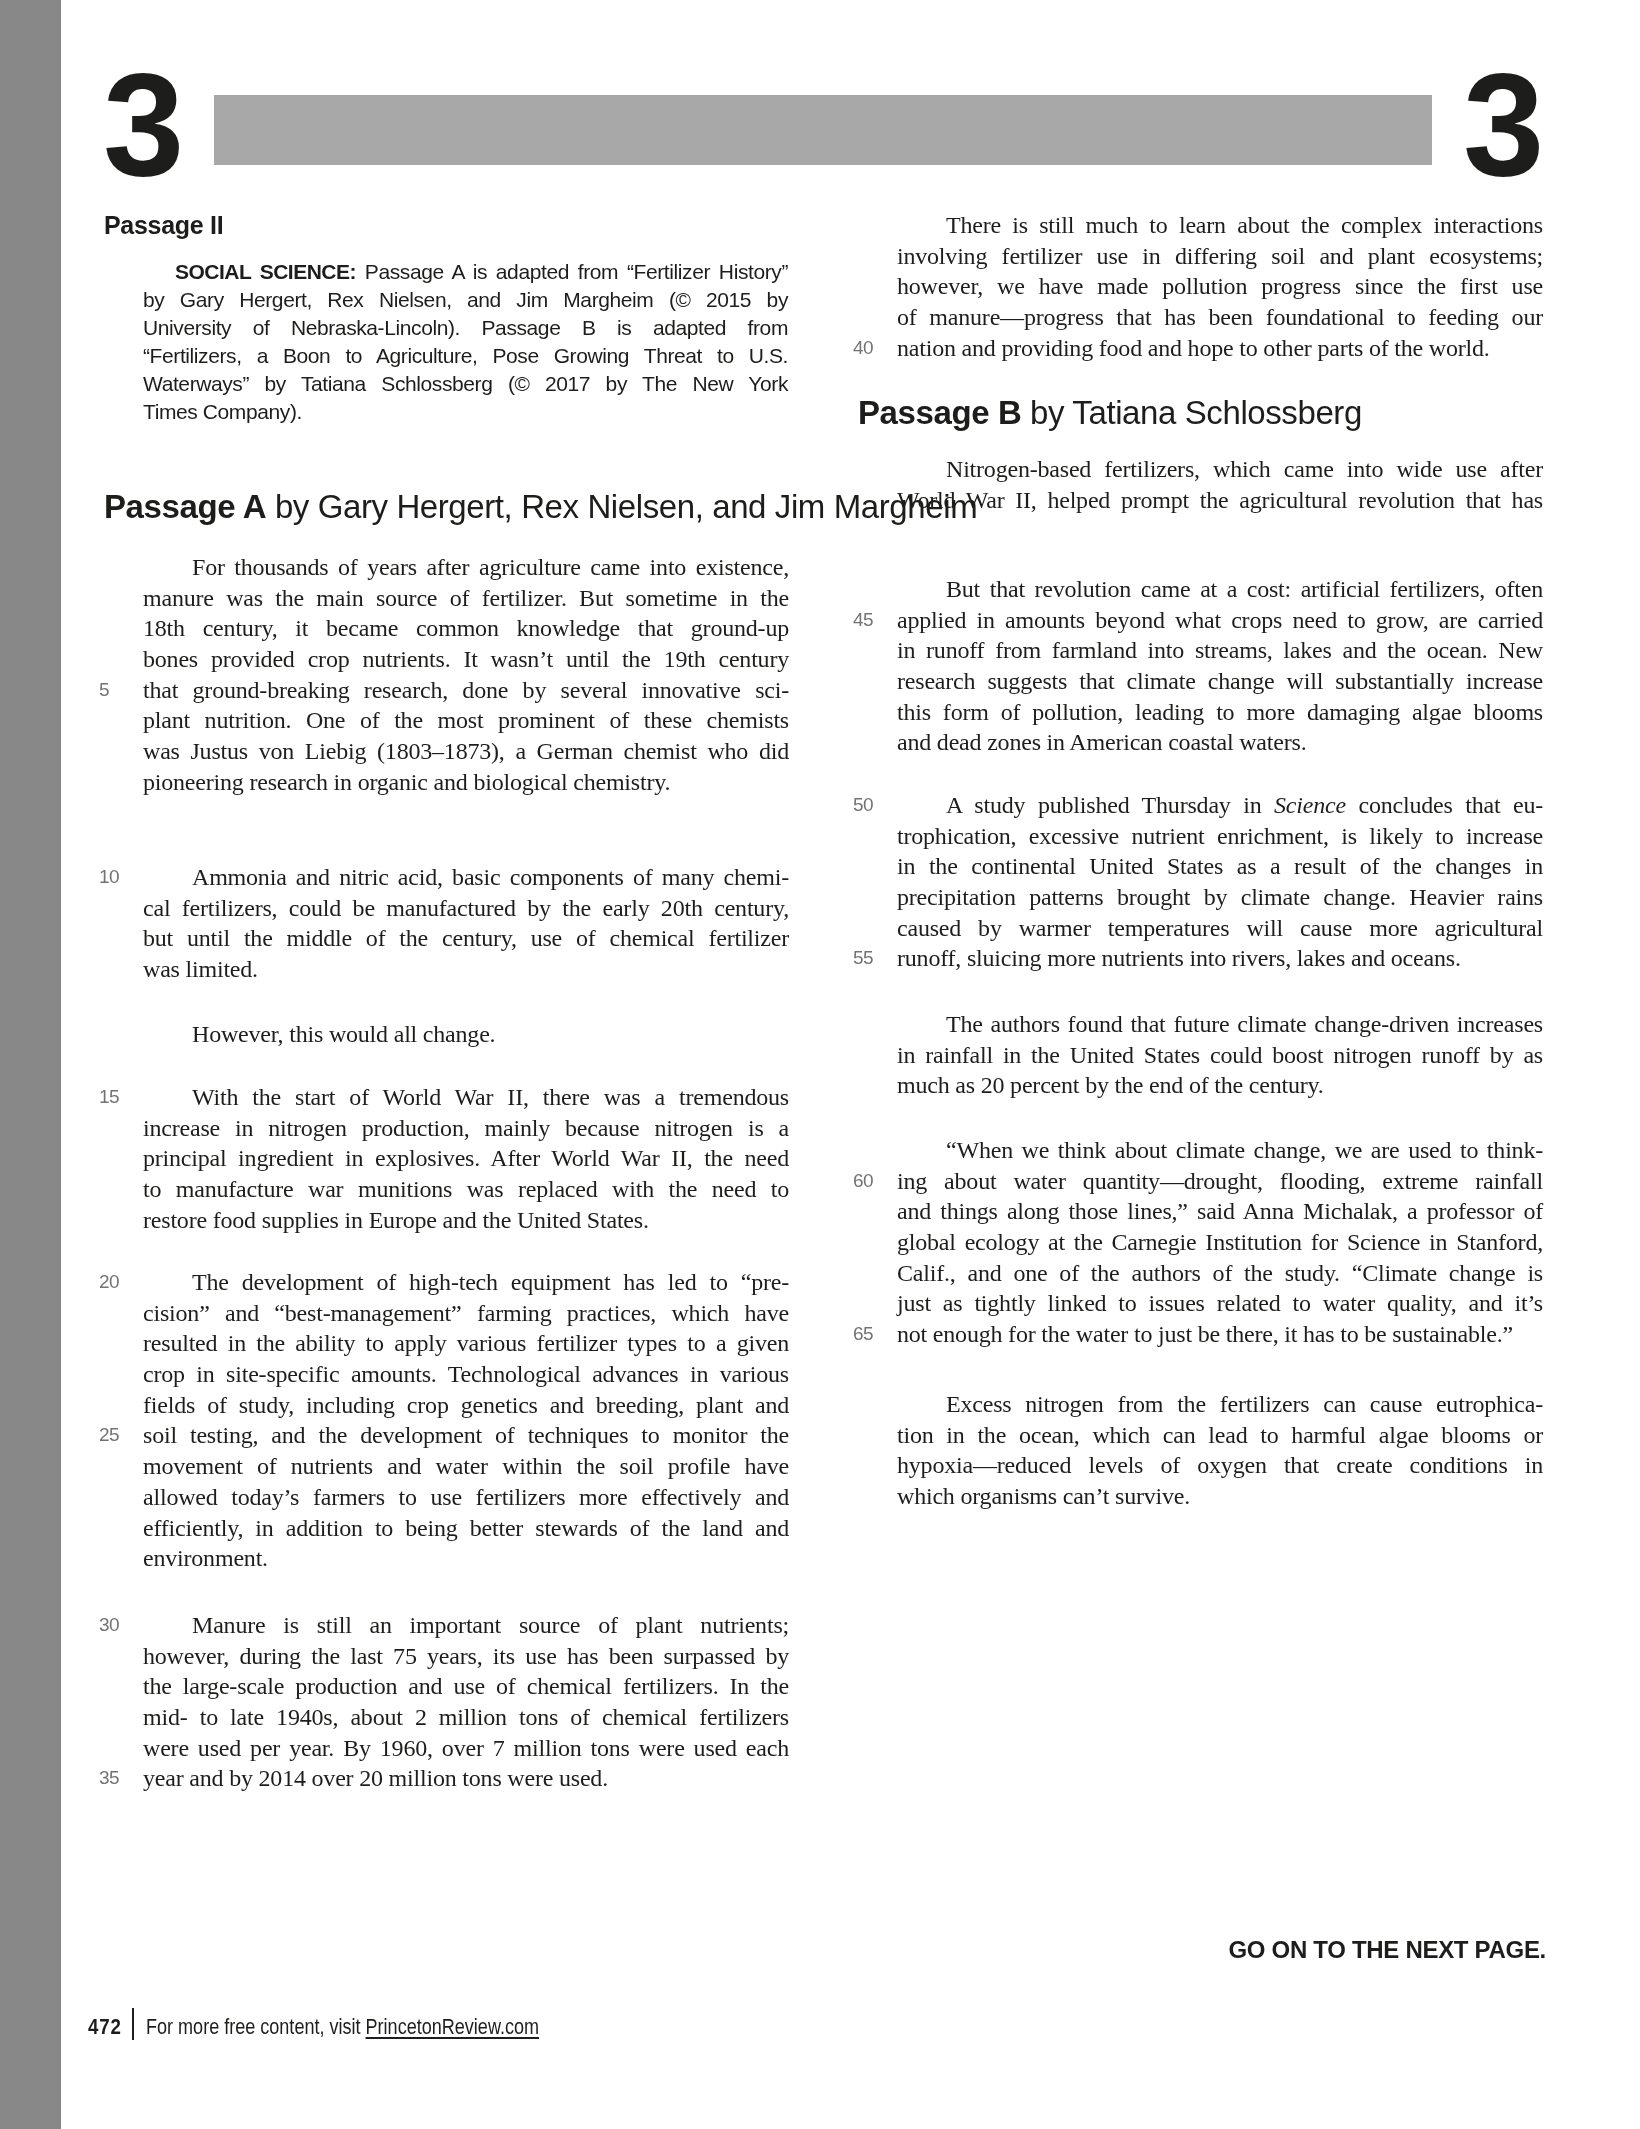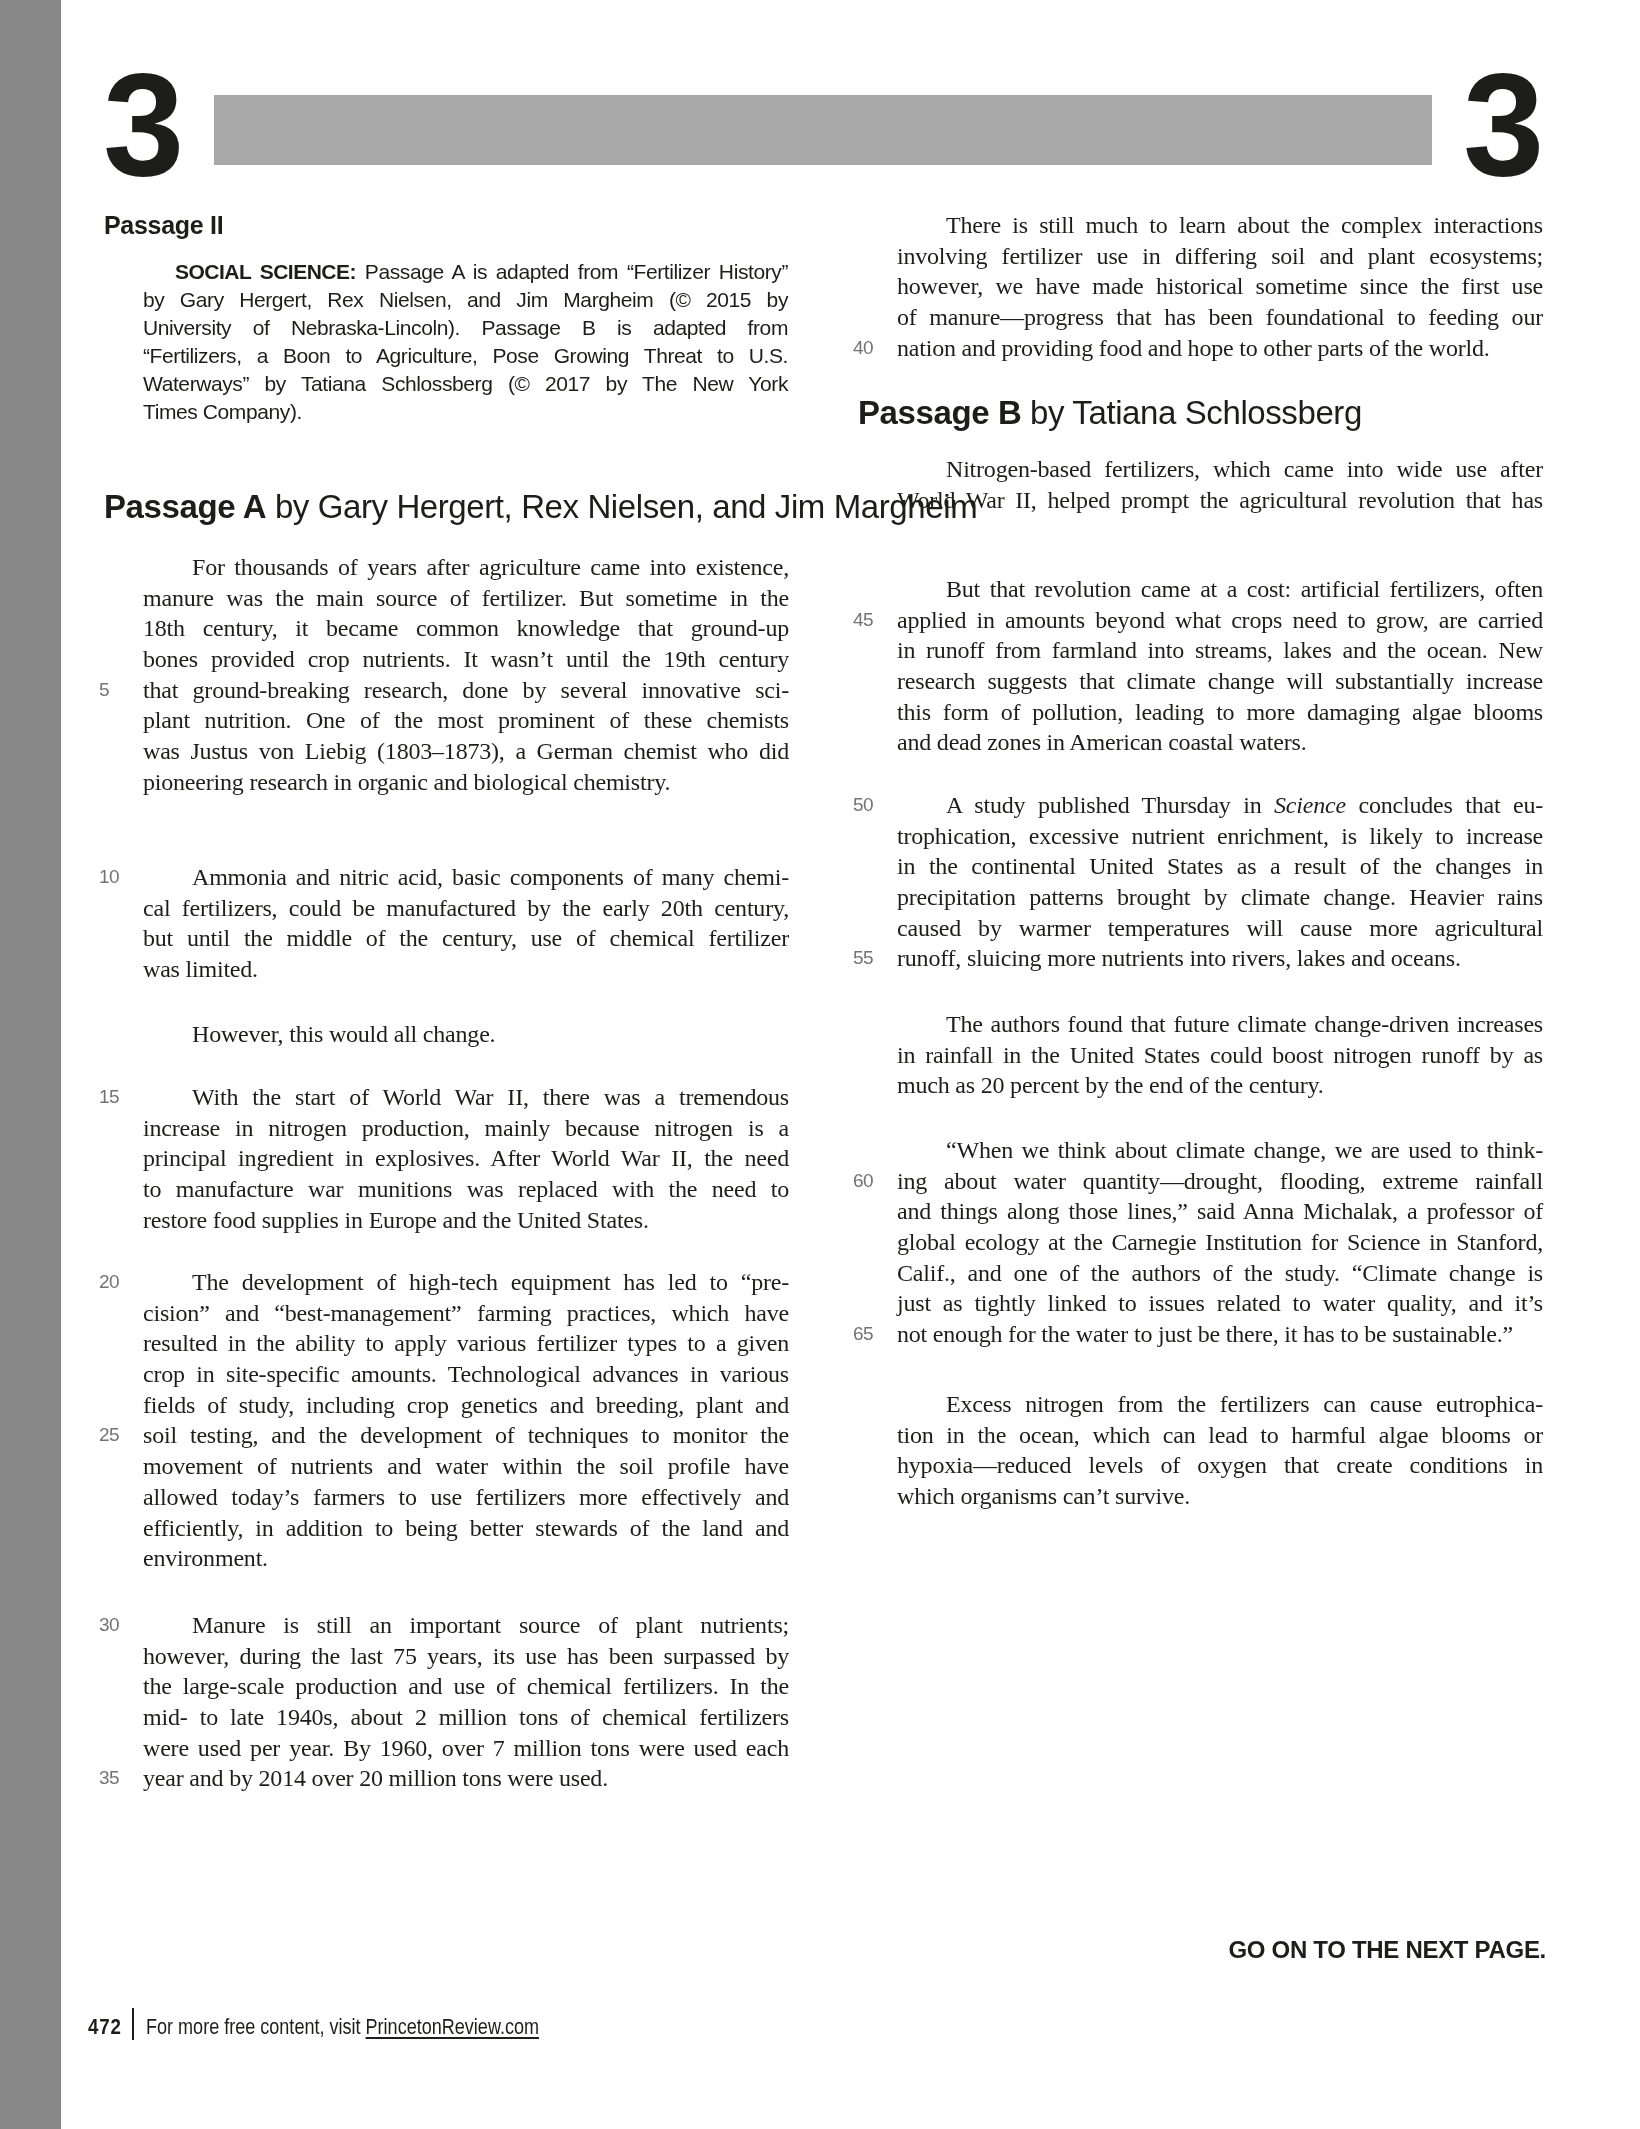--- a/index.html
+++ b/index.html
@@ -133,21 +133,21 @@
       <div class="line indent"><span class="lnum">30</span><span>Manure is still an important source of plant nutrients;</span></div>
       <div class="line"><span>however, during the last 75 years, its use has been surpassed by</span></div>
       <div class="line"><span>the large-scale production and use of chemical fertilizers. In the</span></div>
       <div class="line"><span>mid- to late 1940s, about 2 million tons of chemical fertilizers</span></div>
       <div class="line"><span>were used per year. By 1960, over 7 million tons were used each</span></div>
       <div class="line last"><span class="lnum">35</span><span>year and by 2014 over 20 million tons were used.</span></div>
     </div>
     <div class="para right" style="top: 210px;">
       <div class="line indent"><span>There is still much to learn about the complex interactions</span></div>
       <div class="line"><span>involving fertilizer use in differing soil and plant ecosystems;</span></div>
-      <div class="line"><span>however, we have made historical sometime since the first use</span></div>
+      <div class="line"><span>however, we have made pollution progress since the first use</span></div>
       <div class="line"><span>of manure—progress that has been foundational to feeding our</span></div>
       <div class="line last"><span class="lnum">40</span><span>nation and providing food and hope to other parts of the world.</span></div>
     </div>
     <div class="para right" style="top: 454px;">
       <div class="line indent"><span>Nitrogen-based fertilizers, which came into wide use after</span></div>
       <div class="line"><span>World War II, helped prompt the agricultural revolution that has</span></div>
     </div>
     <div class="para right" style="top: 574px;">
       <div class="line indent"><span>But that revolution came at a cost: artificial fertilizers, often</span></div>
       <div class="line"><span class="lnum">45</span><span>applied in amounts beyond what crops need to grow, are carried</span></div>

